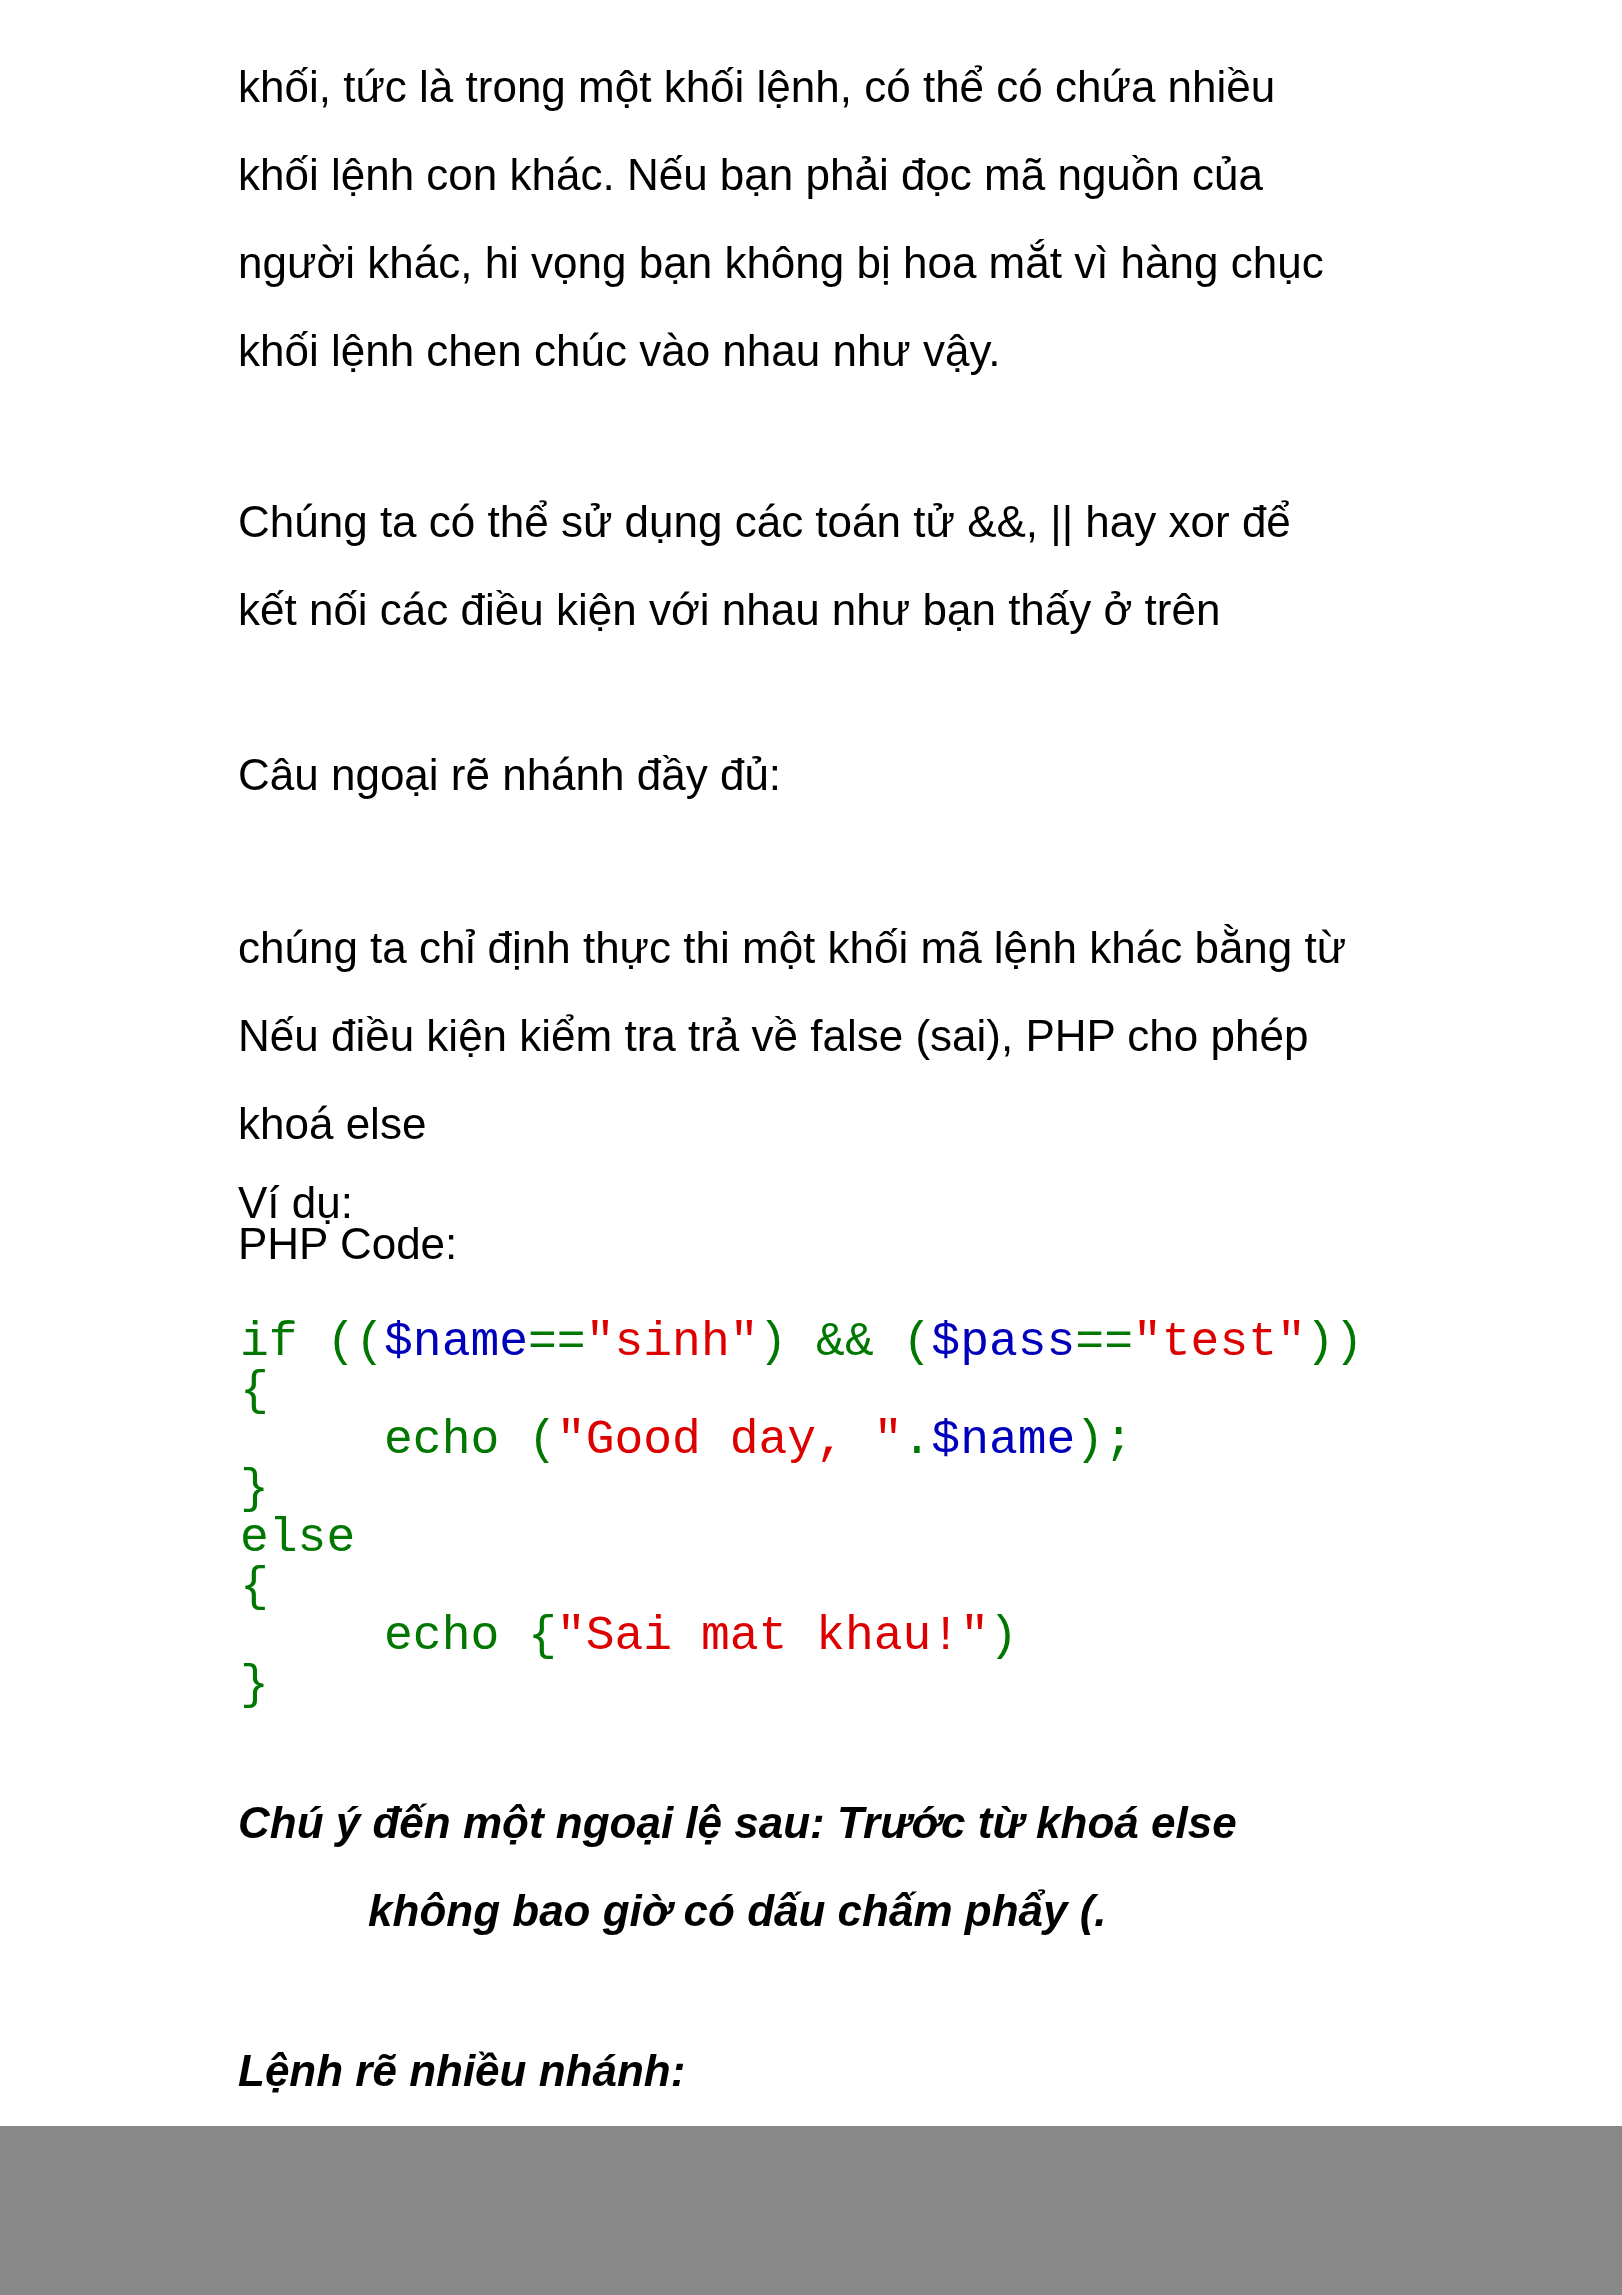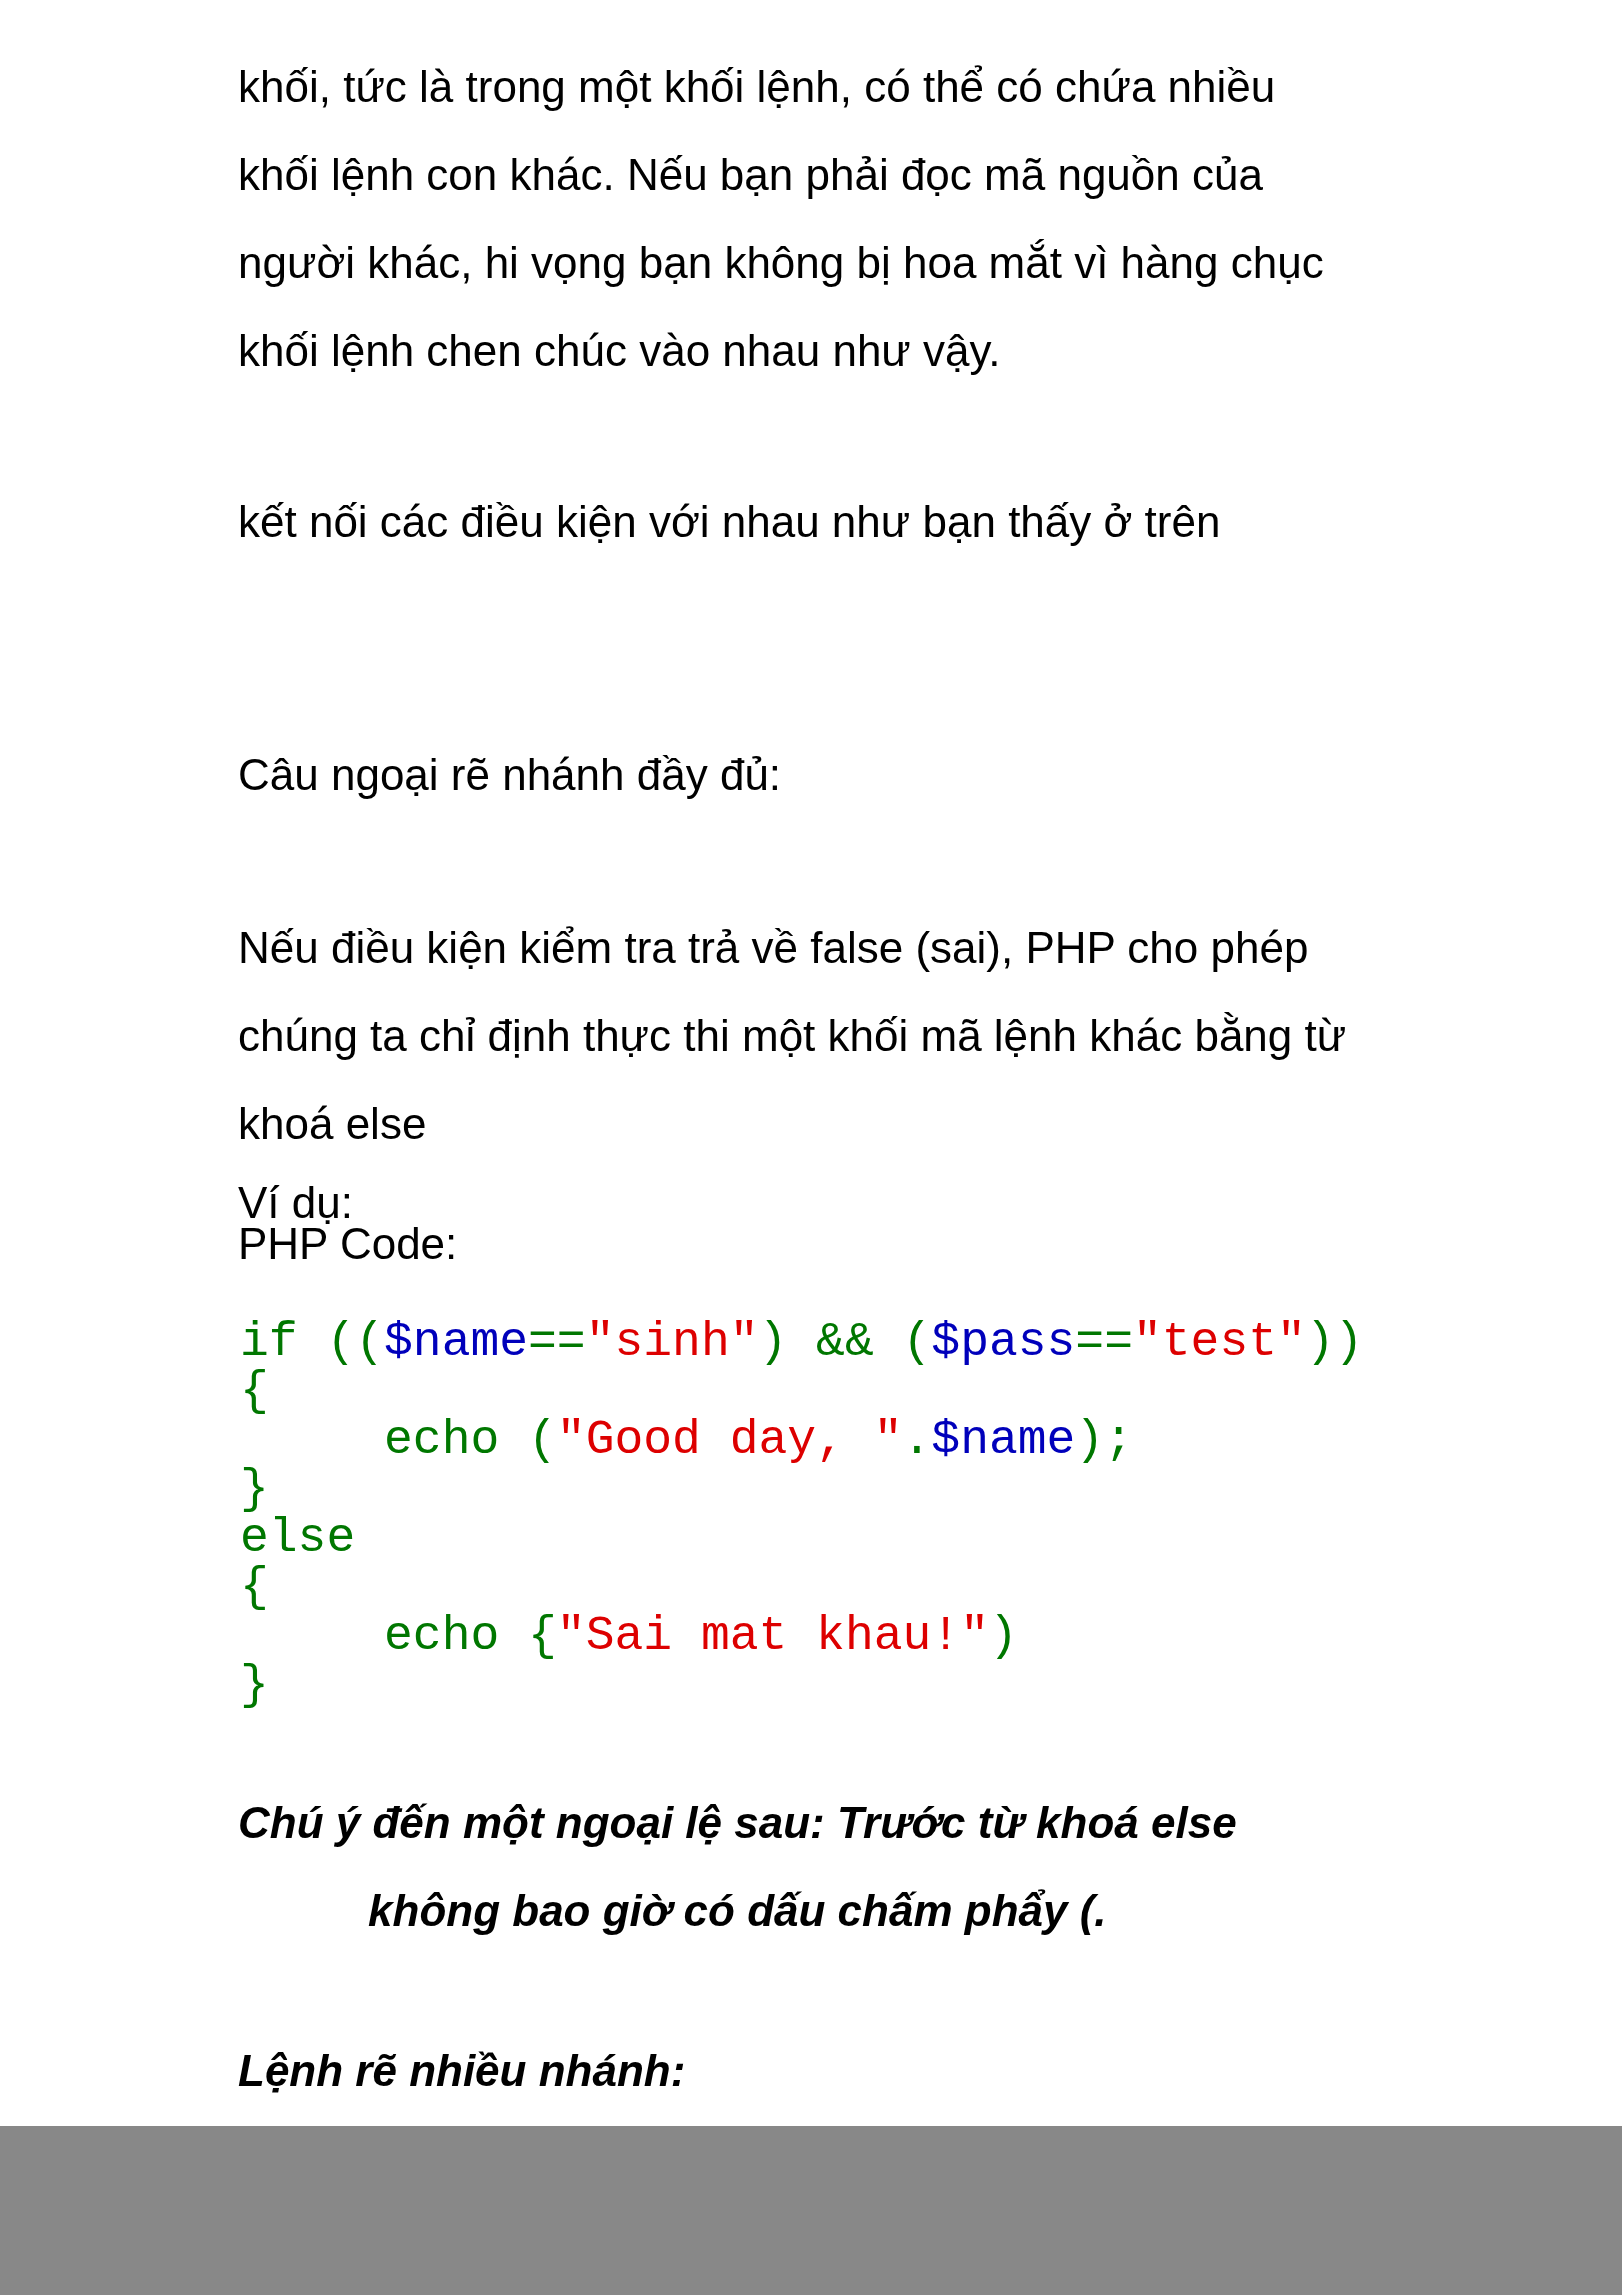--- a/index.html
+++ b/index.html
@@ -52,25 +52,25 @@
     line-height: 44px;
   }
 </style>
 </head>
 <body>
 
 <div class="page">
 
   <div class="para body-text" style="top:43px"><div>khối, tức là trong một khối lệnh, có thể có chứa nhiều</div><div>khối lệnh con khác. Nếu bạn phải đọc mã nguồn của</div><div>người khác, hi vọng bạn không bị hoa mắt vì hàng chục</div><div>khối lệnh chen chúc vào nhau như vậy.</div></div>
 
-  <div class="para body-text" style="top:478px"><div>kết nối các điều kiện với nhau như bạn thấy ở trên</div></div>
+  <div class="para body-text" style="top:478px"><div>Chúng ta có thể sử dụng các toán tử &amp;&amp;, || hay xor để</div><div>kết nối các điều kiện với nhau như bạn thấy ở trên</div></div>
 
   <div class="para body-text" style="top:731px">Câu ngoại rẽ nhánh đầy đủ:</div>
 
-  <div class="para body-text" style="top:904px"><div>Nếu điều kiện kiểm tra trả về false (sai), PHP cho phép</div><div>chúng ta chỉ định thực thi một khối mã lệnh khác bằng từ</div><div>khoá else</div></div>
+  <div class="para body-text" style="top:904px"><div>chúng ta chỉ định thực thi một khối mã lệnh khác bằng từ</div><div>Nếu điều kiện kiểm tra trả về false (sai), PHP cho phép</div><div>khoá else</div></div>
 
   <div class="para body-text" style="top:1159px">Ví dụ:</div>
 
   <div class="para body-text" style="top:1200px">PHP Code:</div>
 
   <div class="code-block" style="top:1318px"><div><span class="tok-kw">if ((</span><span class="tok-var">$name</span><span class="tok-kw">==</span><span class="tok-str">"sinh"</span><span class="tok-kw">) &amp;&amp; (</span><span class="tok-var">$pass</span><span class="tok-kw">==</span><span class="tok-str">"test"</span><span class="tok-kw">))</span></div><div><span class="tok-kw">{</span></div><div><span class="tok-kw">     echo (</span><span class="tok-str">"Good day, "</span><span class="tok-kw">.</span><span class="tok-var">$name</span><span class="tok-kw">);</span></div><div><span class="tok-kw">}</span></div><div><span class="tok-kw">else</span></div><div><span class="tok-kw">{</span></div><div><span class="tok-kw">     echo {</span><span class="tok-str">"Sai mat khau!"</span><span class="tok-kw">)</span></div><div><span class="tok-kw">}</span></div></div>
 
   <div class="para note-text" style="top:1779px"><div>Chú ý đến một ngoại lệ sau: Trước từ khoá else</div><div>không bao giờ có dấu chấm phẩy (.</div></div>
 
   <div class="para note-text" style="top:2027px">Lệnh rẽ nhiều nhánh:</div>

